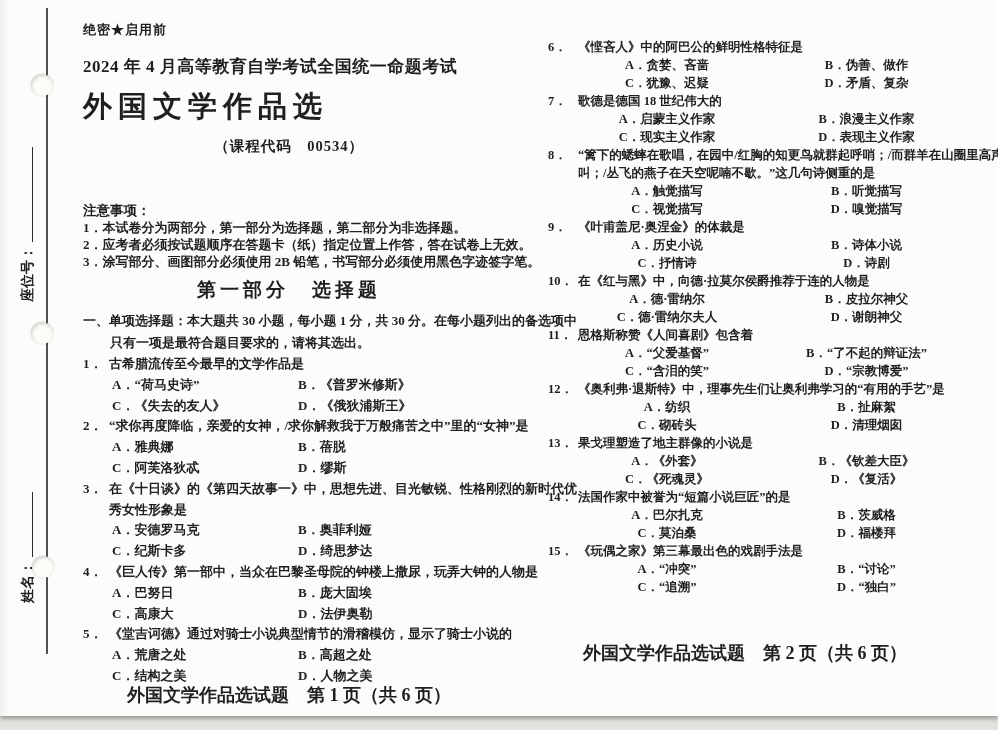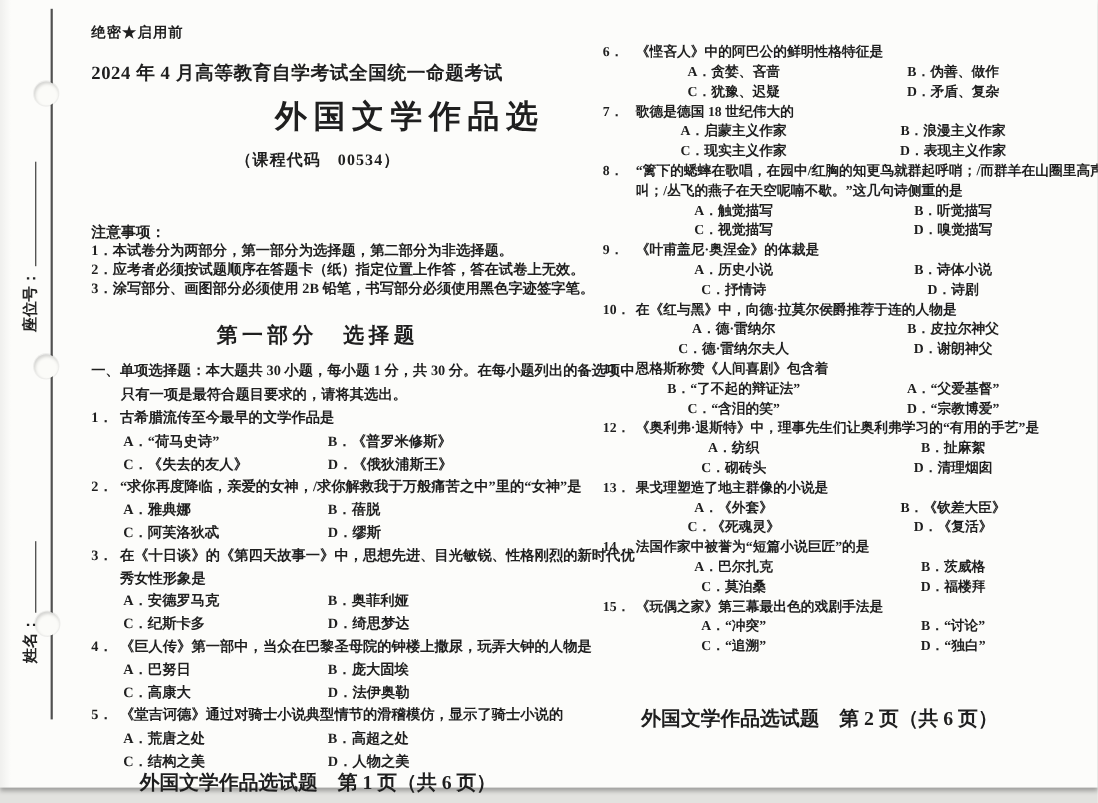--- a/index.html
+++ b/index.html
@@ -32,26 +32,26 @@
   .v-line{display:inline-block;border-bottom:1.6px solid #2b2b2b;height:8px;margin-left:4px;}
   .v-line.seat-line{width:95px;}
   .v-line.name-line{width:65px;}
 
   
   .col-left{position:absolute;left:83px;top:22px;width:412px;font-size:13px;font-weight:600;}
   .col-right{position:absolute;left:548px;top:0;width:424px;font-size:12.5px;font-weight:600;padding-top:38px;}
 
   .secrecy{font-size:13px;line-height:16px;letter-spacing:1px;}
   .session{margin-top:18px;text-align:left;font-size:17px;line-height:22px;font-weight:700;letter-spacing:.5px;white-space:nowrap;}
-  .exam-title{margin-top:10px;text-align:right;font-size:29px;line-height:36px;font-weight:700;letter-spacing:6px;}
+  .exam-title{margin-top:10px;text-align:left;font-size:29px;line-height:36px;font-weight:700;letter-spacing:6px;}
   .course-code{margin-top:13px;text-align:center;font-size:14.5px;line-height:18px;letter-spacing:1px;}
   .notice-h{margin-top:47px;font-size:13.5px;line-height:17px;}
   .notice-item{line-height:17px;white-space:nowrap;}
   .notice-item:first-of-type{margin-top:5px;}
-  .part-h{margin-top:24px;text-align:center;font-size:19px;line-height:24px;font-weight:700;letter-spacing:4px;}
+  .part-h{margin-top:8px;text-align:center;font-size:19px;line-height:24px;font-weight:700;letter-spacing:4px;}
   .intro{margin-top:8px;line-height:22px;}
   .intro .l1{white-space:nowrap;}
   .intro .l2{padding-left:27px;white-space:nowrap;}
 
   .q{line-height:20.8px;}
   .col-right .q{line-height:18px;}
   .q-line{display:flex;white-space:nowrap;}
   .q-num{flex:0 0 26px;}
   .col-right .q-num{flex:0 0 30px;}
   .q-cont{padding-left:26px;white-space:nowrap;}
@@ -255,22 +255,22 @@
           <span>D．谢朗神父</span>
         </div>
     </div>
 
     <div class="q">
       <div class="q-line">
           <span class="q-num">11．</span>
           <span class="q-text">恩格斯称赞《人间喜剧》包含着</span>
         </div>
       <div class="opt-row">
+          <span>A．“父爱基督”</span>
           <span>B．“了不起的辩证法”</span>
-          <span>A．“父爱基督”</span>
         </div>
       <div class="opt-row">
           <span>C．“含泪的笑”</span>
           <span>D．“宗教博爱”</span>
         </div>
     </div>
 
     <div class="q">
       <div class="q-line">
           <span class="q-num">12．</span>

